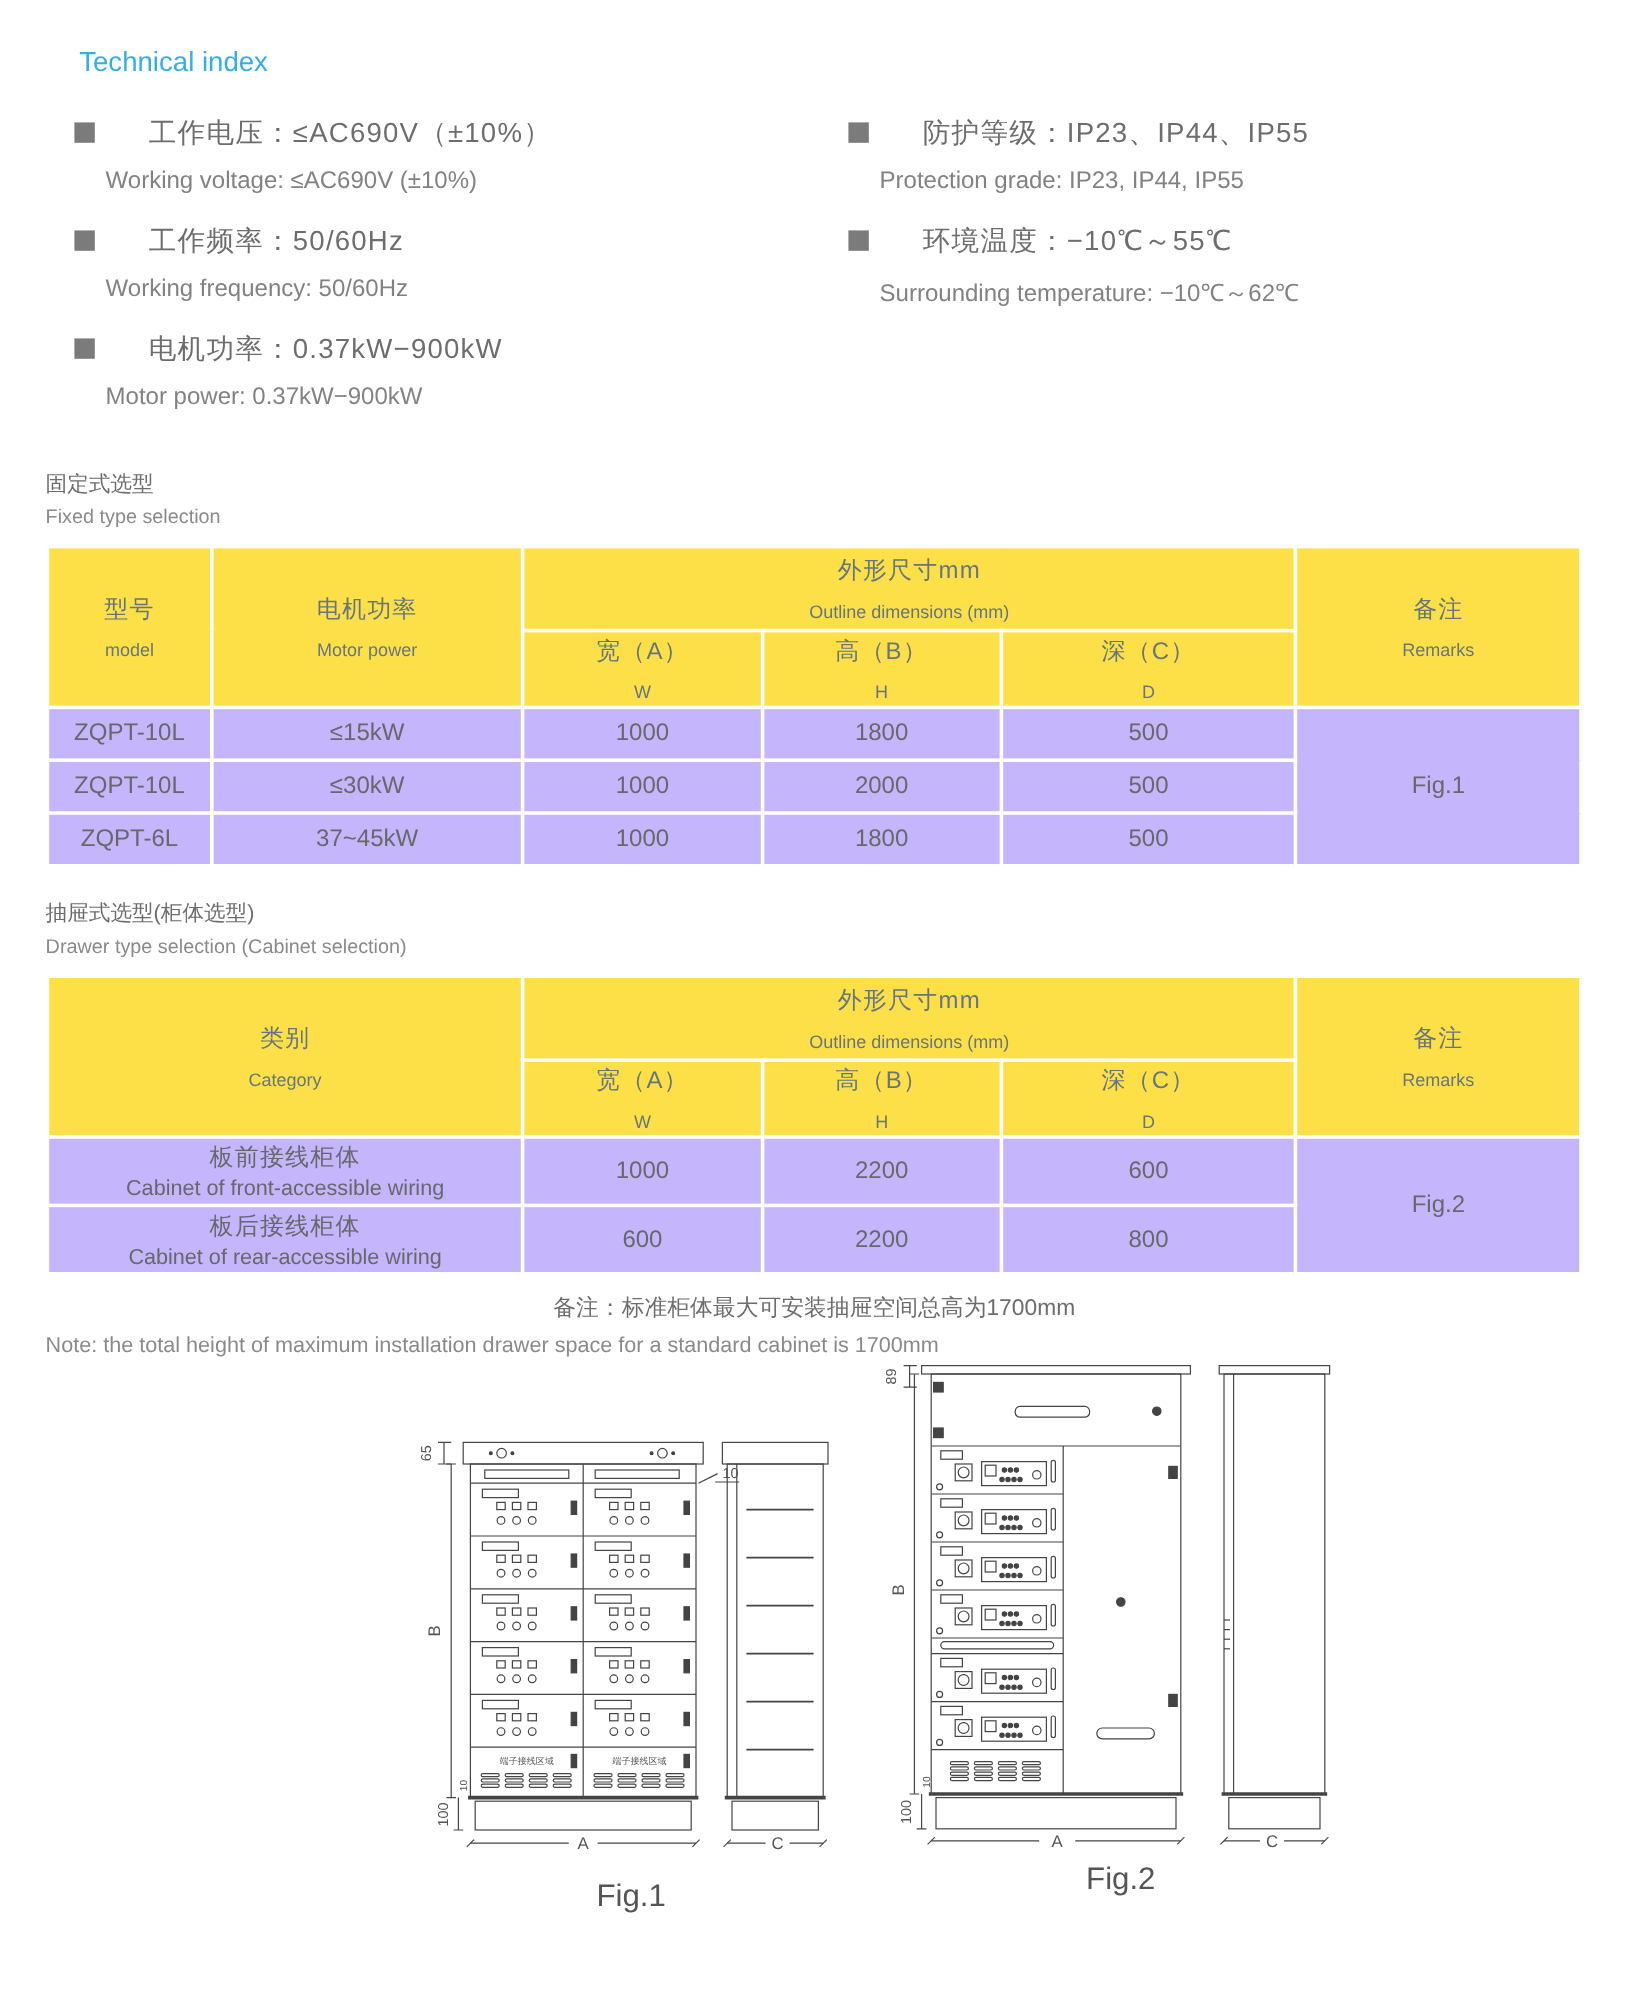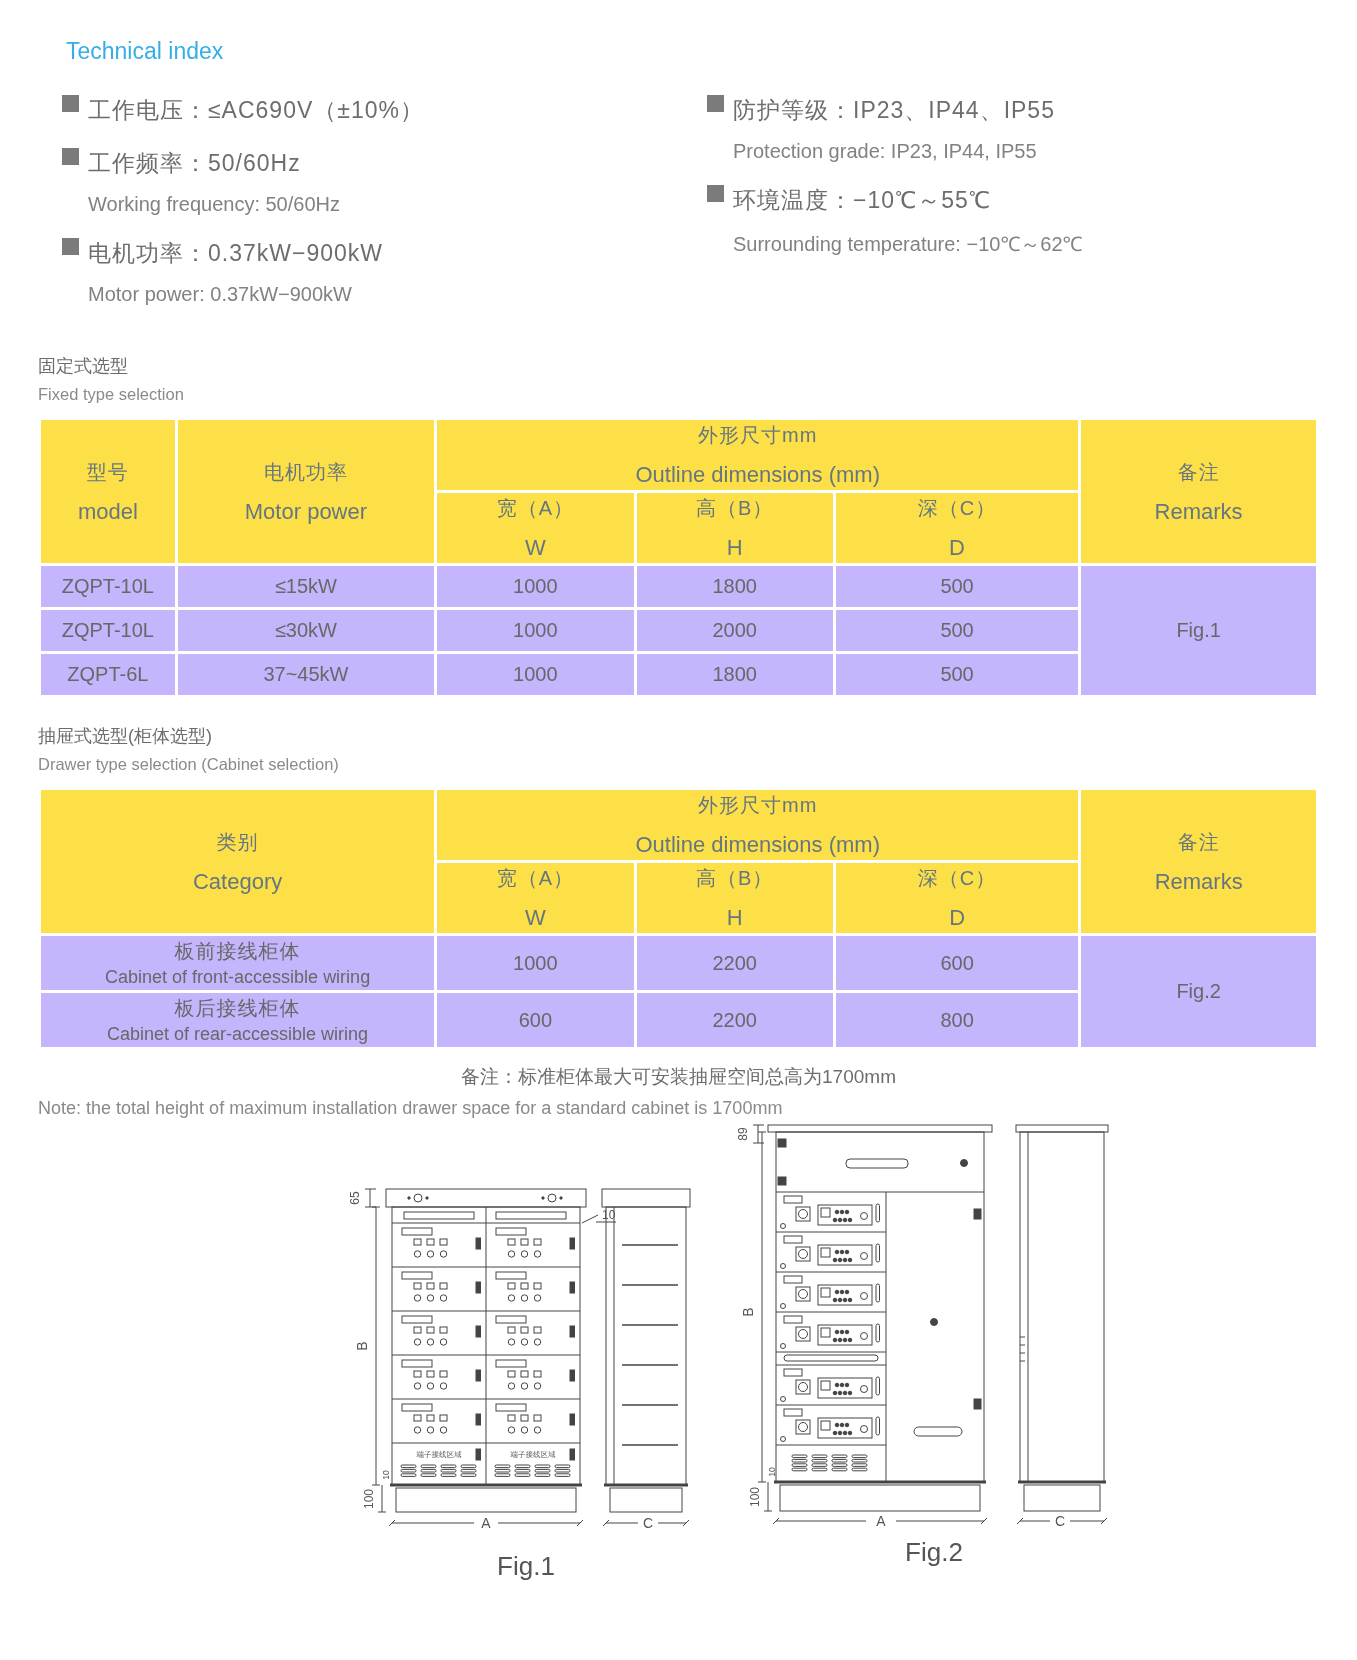--- a/index.html
+++ b/index.html
@@ -11,40 +11,40 @@
   .tri{width:0;height:0;border-top:10px solid transparent;border-bottom:10px solid transparent;
        border-left:14px solid #29a9e1;margin-right:14px;}
   .page-title{font-size:44px;font-weight:400;color:#29a9e1;margin:0;letter-spacing:3px;line-height:1.05;}
   .page-subtitle{font-size:23px;color:#35aee6;margin:8px 0 30px 28px;}
 
   
   .specs{display:flex;margin-left:24px;}
   .specs-col-left{width:645px;flex:0 0 645px;}
   .specs-col-right{flex:1;}
   .spec-item{margin-bottom:22px;}
-  .spec-zh-line{display:flex;align-items:flex-start;font-size:23px;color:#6d6d6d;margin-bottom:14px;letter-spacing:1px;}
+  .spec-zh-line{display:flex;align-items:center;font-size:23px;color:#6d6d6d;margin-bottom:14px;letter-spacing:1px;gap:36px;}
   .bullet{display:inline-block;width:17px;height:17px;background:#7b7b7b;margin-right:9px;flex:0 0 17px;}
   .spec-en-line{font-size:20px;color:#828282;margin-left:26px;}
 
   
   .section-label{margin-top:26px;}
   .section-zh{font-size:18px;color:#6d6d6d;margin-bottom:7px;}
   .section-en{font-size:16.5px;color:#8a8a8a;margin-bottom:13px;}
 
   
   table.spec-table{width:100%;border-collapse:collapse;table-layout:fixed;}
   table.spec-table th,table.spec-table td{border:3px solid #ffffff;text-align:center;font-weight:400;padding:2px 0;}
   table.spec-table th{background:#fde047;color:#667680;}
   table.spec-table td{background:#c4b5fd;color:#686868;font-size:20px;}
   tr.hrow1{height:70px;}
   tr.hrow2{height:50px;}
   tr.drow{height:44px;}
   tr.drow2{height:56px;}
   .th-zh{font-size:20px;letter-spacing:1px;}
-  .th-en{font-size:22px;margin-top:13px;}
+  .th-en{font-size:15px;margin-top:13px;}
   .cat-zh{font-size:20px;letter-spacing:1px;}
   .cat-en{font-size:18px;margin-top:2px;}
 
   
   .note{margin-top:14px;}
   .note-zh{font-size:19px;color:#6d6d6d;margin-bottom:8px;text-align:center;}
   .note-en{font-size:18px;color:#8a8a8a;}
 
   
   .figures{display:flex;align-items:flex-start;margin-top:22px;padding-left:308px;gap:28px;}
@@ -64,20 +64,21 @@
 
   <div class="page-subtitle">Technical index</div>
 
   <div class="specs">
     <div class="specs-col-left">
       <div class="spec-item">
         <div class="spec-zh-line">
             <span class="bullet"></span>
             <span>工作电压：≤AC690V（±10%）</span>
           </div>
+        <div class="spec-en-line">Working voltage: ≤AC690V (±10%)</div>
       </div>
       <div class="spec-item">
         <div class="spec-zh-line">
             <span class="bullet"></span>
             <span>工作频率：50/60Hz</span>
           </div>
         <div class="spec-en-line">Working frequency: 50/60Hz</div>
       </div>
       <div class="spec-item">
         <div class="spec-zh-line">

